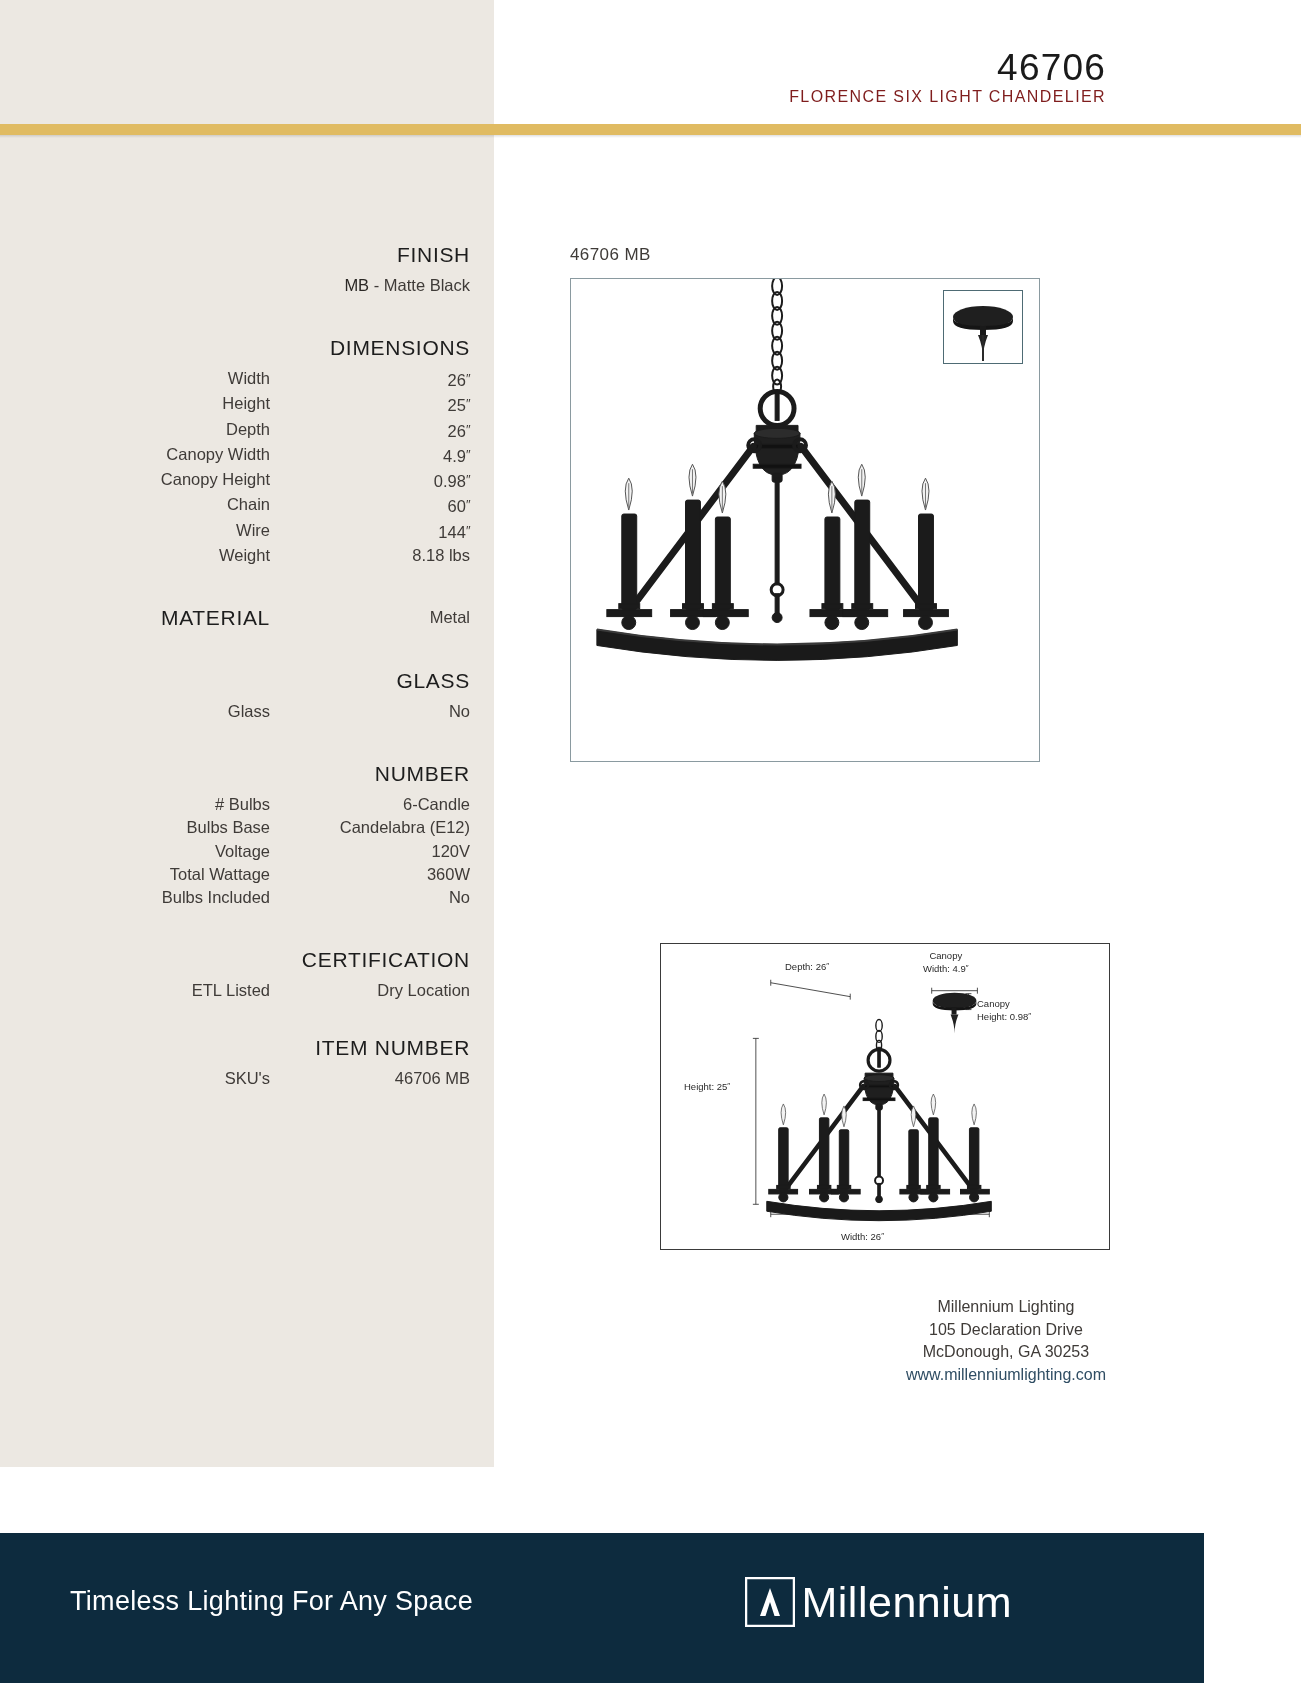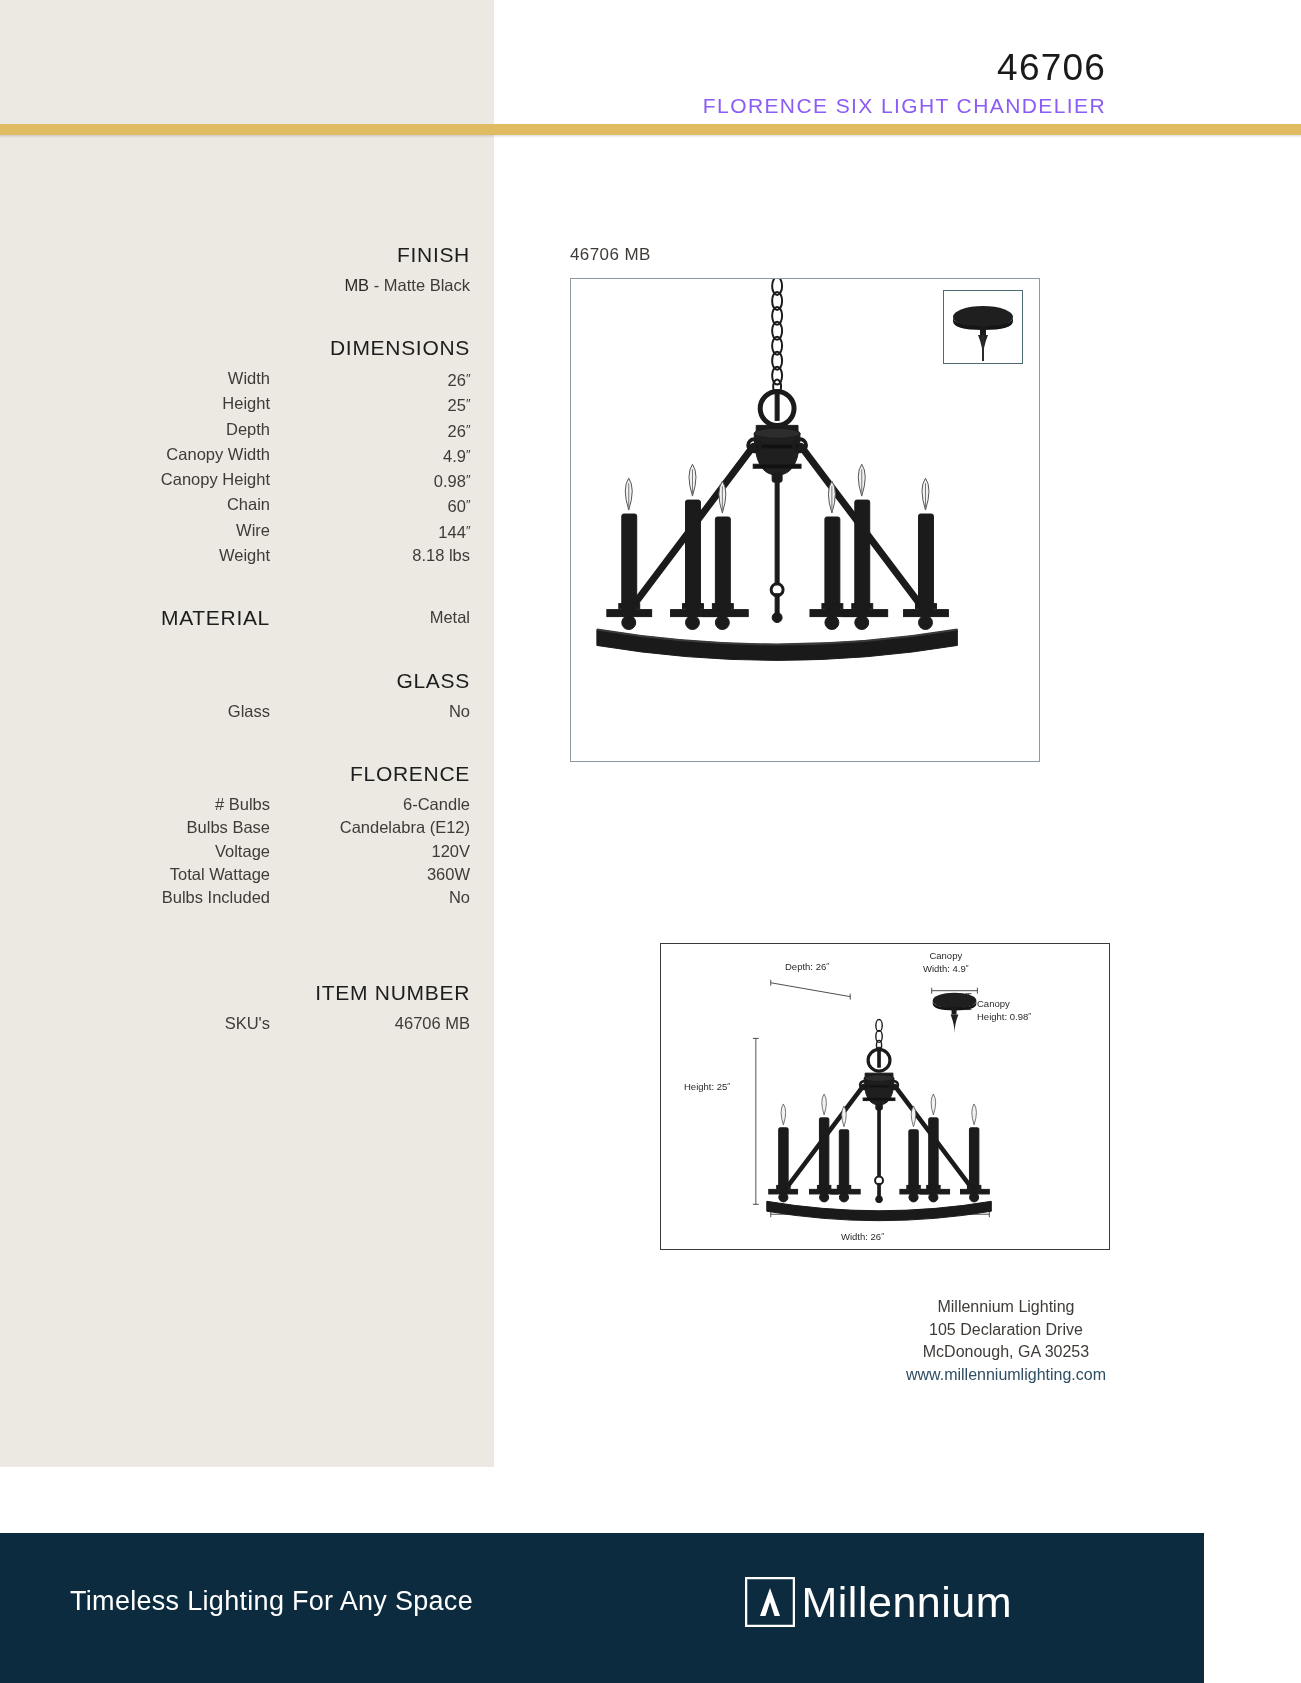--- a/index.html
+++ b/index.html
@@ -19,22 +19,22 @@
   }
 
   
   .header { position: absolute; right: 0; top: 0; width: 807px; height: 130px; }
   .sku-title {
     position: absolute; right: 195px; top: 47px;
     font-size: 37px; font-weight: 400; letter-spacing: 1.2px; color: #1a1a1a;
     white-space: nowrap;
   }
   .product-name {
-    position: absolute; right: 195px; top: 94px;
-    font-size: 21px; font-weight: 300; letter-spacing: 1.4px; color: #8b5cf6;
+    position: absolute; right: 195px; top: 88px;
+    font-size: 16px; font-weight: 300; letter-spacing: 1.4px; color: #7f1d1d;
     white-space: nowrap;
   }
   .gold-rule {
     position: absolute; left: 0; top: 124px; width: 1301px; height: 11px;
     background: #e0bb62;
   }
   .gold-rule-shadow {
     position: absolute; left: 0; top: 135px; width: 1301px; height: 3px;
     background: linear-gradient(to bottom, rgba(0,0,0,0.12), rgba(0,0,0,0));
   }
@@ -187,21 +187,21 @@
           <div class="spec-row">
             <div class="k">Glass</div>
             <div class="v"><span>No</span></div>
           </div>
         </div>
     </div>
 
     <div class="gap-lg"></div>
 
     <div class="spec-group">
-      <div class="spec-head">FLORENCE</div>
+      <div class="spec-head">NUMBER</div>
       <div id="lamping-rows">
           <div class="spec-row">
             <div class="k"># Bulbs</div>
             <div class="v"><span>6-Candle</span></div>
           </div>
           <div class="spec-row">
             <div class="k">Bulbs Base</div>
             <div class="v"><span>Candelabra (E12)</span></div>
           </div>
           <div class="spec-row">
@@ -214,20 +214,29 @@
           </div>
           <div class="spec-row">
             <div class="k">Bulbs Included</div>
             <div class="v"><span>No</span></div>
           </div>
         </div>
     </div>
 
     <div class="gap-lg"></div>
 
+    <div class="spec-group">
+      <div class="spec-head">CERTIFICATION</div>
+      <div id="cert-rows">
+          <div class="spec-row">
+            <div class="k">ETL Listed</div>
+            <div class="v"><span>Dry Location</span></div>
+          </div>
+        </div>
+    </div>
 
     <div class="gap-md"></div>
 
     <div class="spec-group">
       <div class="spec-head">ITEM NUMBER</div>
       <div id="item-rows">
           <div class="spec-row">
             <div class="k">SKU's</div>
             <div class="v"><span>46706 MB</span></div>
           </div>

